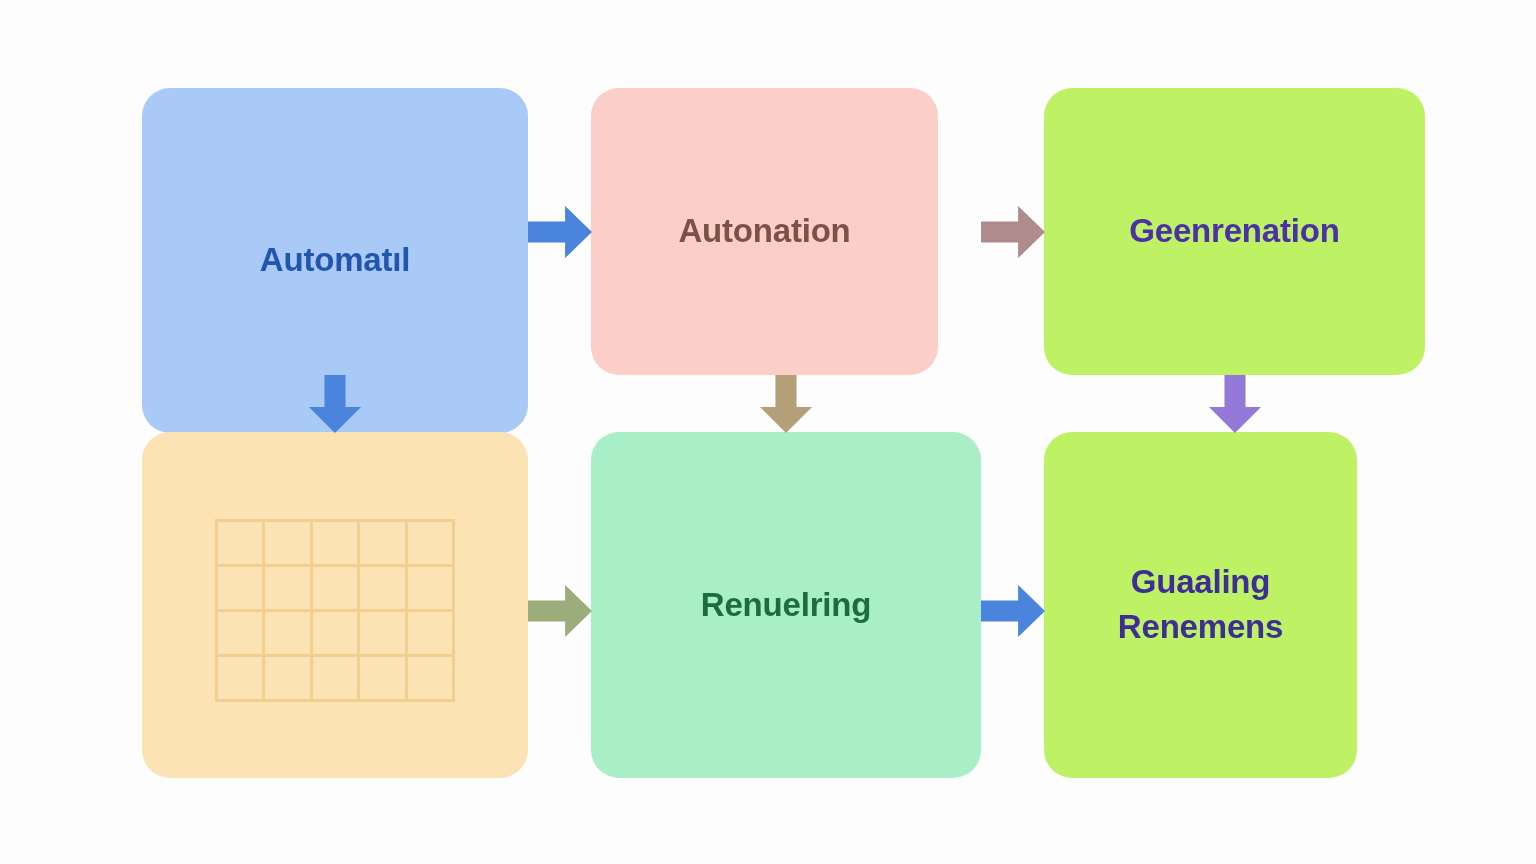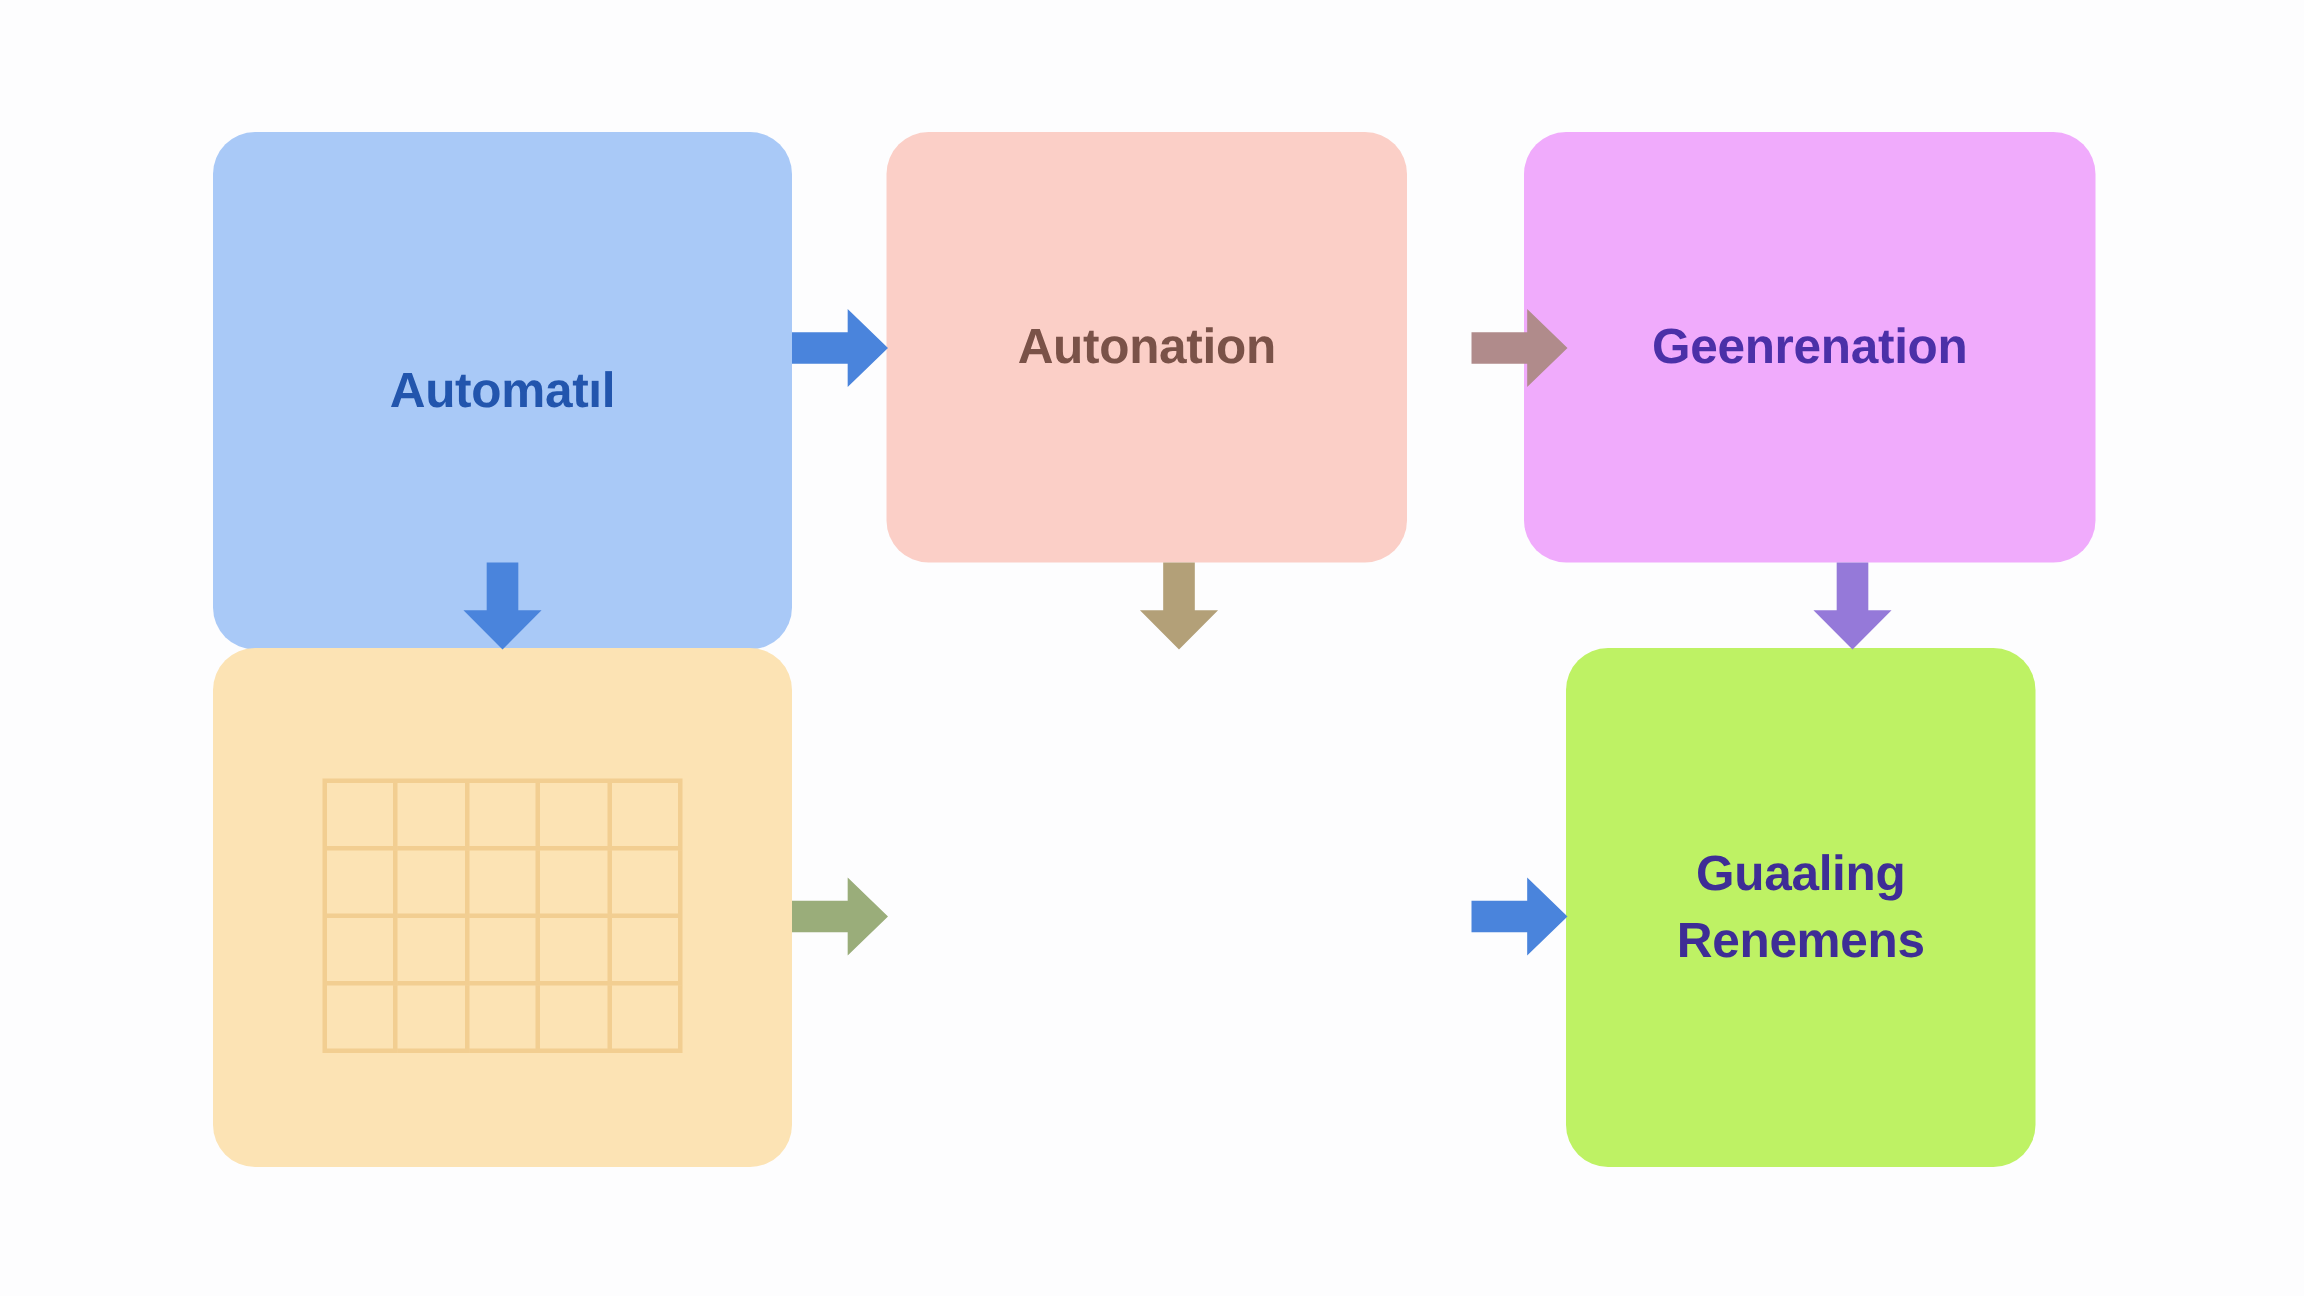--- a/index.html
+++ b/index.html
@@ -65,21 +65,21 @@
 <div id="canvas" style="width: 1536px; height: 864px; background: rgb(253, 253, 254);">
 
   <div class="node" style="left: 142px; top: 88px; width: 386px; height: 345px; background: rgb(169, 201, 247);">
     <span class="node-label" style="color: rgb(34, 85, 173);">Automatıl</span>
   </div>
 
   <div class="node" style="left: 591px; top: 88px; width: 347px; height: 287px; background: rgb(251, 207, 199);">
     <span class="node-label" style="color: rgb(122, 82, 72);">Autonation</span>
   </div>
 
-  <div class="node" style="left: 1016px; top: 88px; width: 381px; height: 287px; background: #f0abfc;">
+  <div class="node" style="left: 1044px; top: 88px; width: 381px; height: 287px; background: #bef264;">
     <span class="node-label" style="color: rgb(75, 48, 168);">Geenrenation</span>
   </div>
 
   <div class="node" style="left: 142px; top: 432px; width: 386px; height: 346px; background: rgb(252, 227, 180);">
     <div class="grid-deco" style="left: 73px; top: 87px; width: 240px; height: 183px; grid-template-columns: repeat(5, 1fr); grid-template-rows: repeat(4, 1fr); border-top-color: rgba(224, 168, 80, 0.34); border-left-color: rgba(224, 168, 80, 0.34);">
         <div class="cell" style="border-right-color: rgba(224, 168, 80, 0.34); border-bottom-color: rgba(224, 168, 80, 0.34);"></div>
         <div class="cell" style="border-right-color: rgba(224, 168, 80, 0.34); border-bottom-color: rgba(224, 168, 80, 0.34);"></div>
         <div class="cell" style="border-right-color: rgba(224, 168, 80, 0.34); border-bottom-color: rgba(224, 168, 80, 0.34);"></div>
         <div class="cell" style="border-right-color: rgba(224, 168, 80, 0.34); border-bottom-color: rgba(224, 168, 80, 0.34);"></div>
         <div class="cell" style="border-right-color: rgba(224, 168, 80, 0.34); border-bottom-color: rgba(224, 168, 80, 0.34);"></div>
@@ -95,20 +95,23 @@
         <div class="cell" style="border-right-color: rgba(224, 168, 80, 0.34); border-bottom-color: rgba(224, 168, 80, 0.34);"></div>
         <div class="cell" style="border-right-color: rgba(224, 168, 80, 0.34); border-bottom-color: rgba(224, 168, 80, 0.34);"></div>
         <div class="cell" style="border-right-color: rgba(224, 168, 80, 0.34); border-bottom-color: rgba(224, 168, 80, 0.34);"></div>
         <div class="cell" style="border-right-color: rgba(224, 168, 80, 0.34); border-bottom-color: rgba(224, 168, 80, 0.34);"></div>
         <div class="cell" style="border-right-color: rgba(224, 168, 80, 0.34); border-bottom-color: rgba(224, 168, 80, 0.34);"></div>
         <div class="cell" style="border-right-color: rgba(224, 168, 80, 0.34); border-bottom-color: rgba(224, 168, 80, 0.34);"></div>
       </div>
     <span class="node-label" style="color: rgb(154, 109, 30);"></span>
   </div>
 
+  <div class="node" style="left: 591px; top: 432px; width: 390px; height: 346px; background: rgb(168, 238, 198);">
+    <span class="node-label" style="color: rgb(29, 107, 64);">Renuelring</span>
+  </div>
 
   <div class="node" style="left: 1044px; top: 432px; width: 313px; height: 346px; background: #bef264;">
     <span class="node-label" style="color: rgb(62, 45, 150);">Guaaling
 Renemens</span>
   </div>
 
   <div class="arrow" style="left: 528px; top: 201px; width: 64px; height: 62px;">
       <svg viewBox="0 0 100 100" preserveAspectRatio="none">
         <polygon points="0,33 58,33 58,8 100,50 58,92 58,67 0,67" fill="#4a84dc"></polygon>
       </svg>

